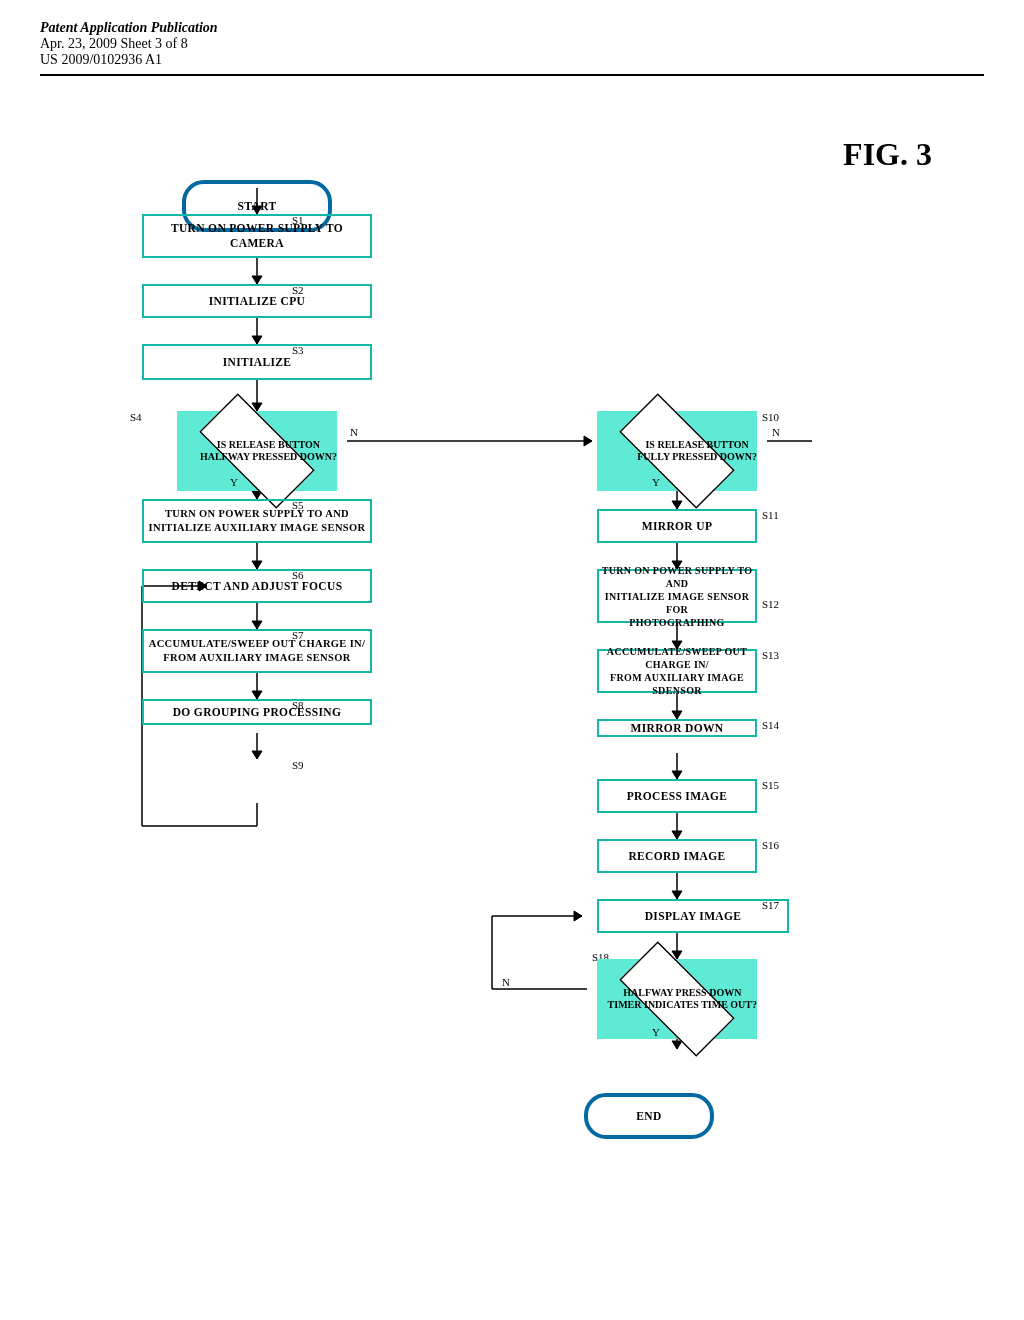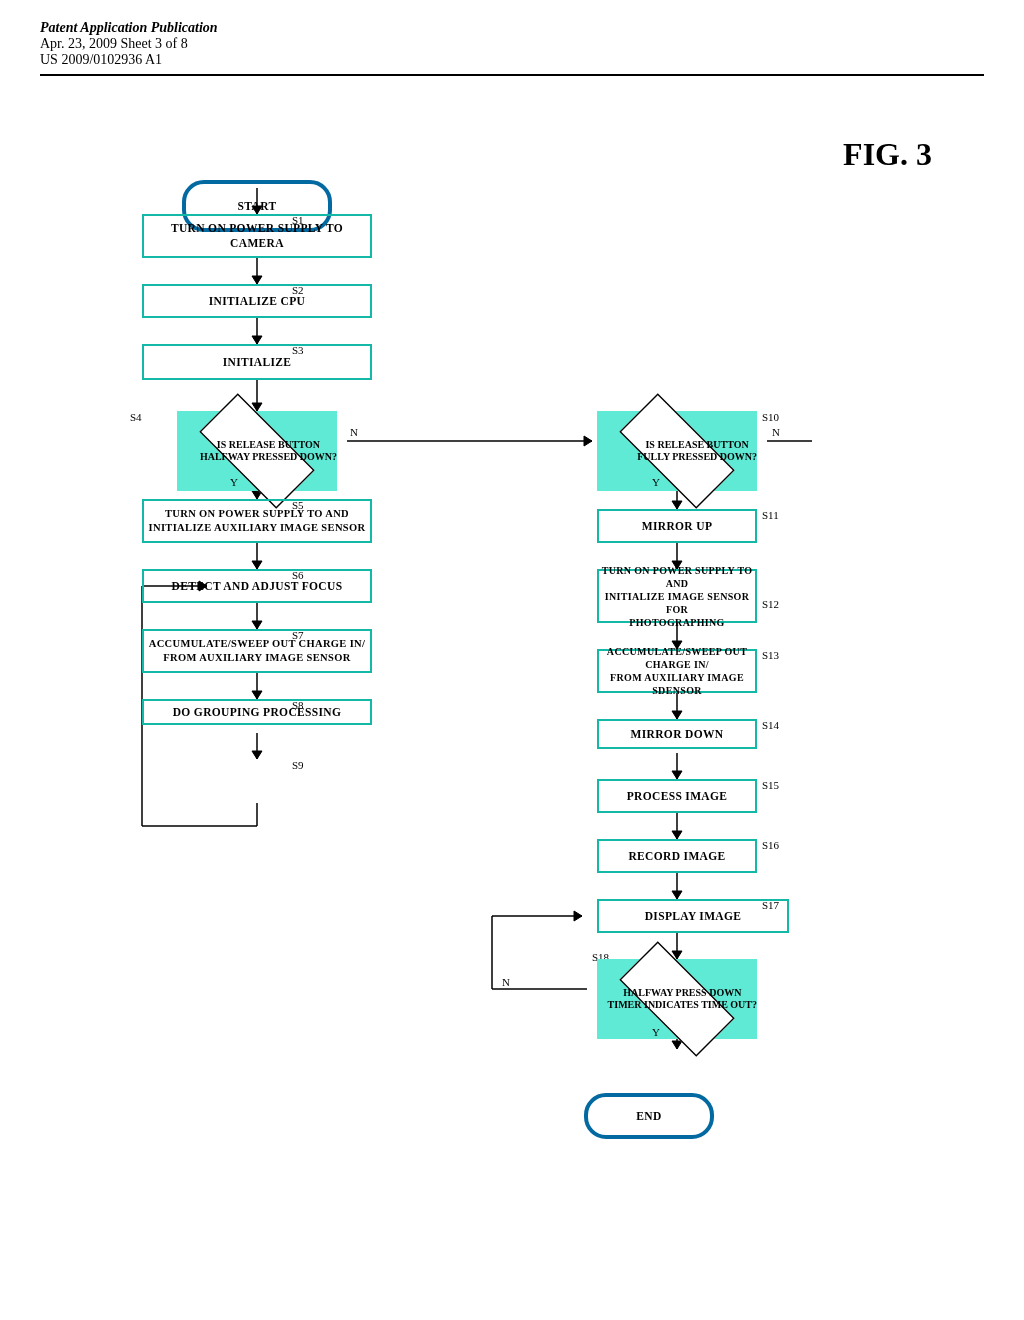--- a/index.html
+++ b/index.html
@@ -342,21 +342,21 @@
 
     <div class="fc-node rect" style="left:535px;top:543px;width:160px;height:44px;">
       <span style="font-size:10px;white-space:pre-line;">ACCUMULATE/SWEEP OUT CHARGE IN/
 FROM AUXILIARY IMAGE SDENSOR</span>
     </div>
 
     <div class="step-label" style="left:700px;top:613px;">
       <span>S14</span>
     </div>
 
-    <div class="fc-node rect" style="left:535px;top:613px;width:160px;height:30px;align-items:center;">
+    <div class="fc-node rect" style="left:535px;top:613px;width:160px;height:18px;align-items:center;">
       <span>MIRROR DOWN</span>
     </div>
 
     <div class="step-label" style="left:700px;top:673px;">
       <span>S15</span>
     </div>
 
     <div class="fc-node rect" style="left:535px;top:673px;width:160px;height:34px;">
       <span>PROCESS IMAGE</span>
     </div>

